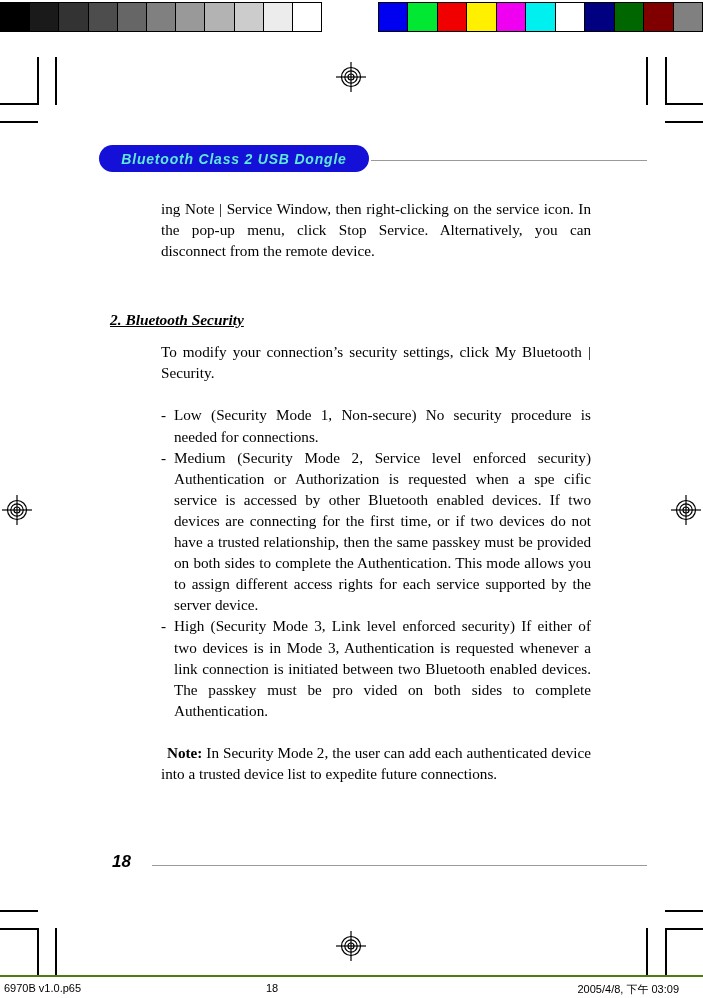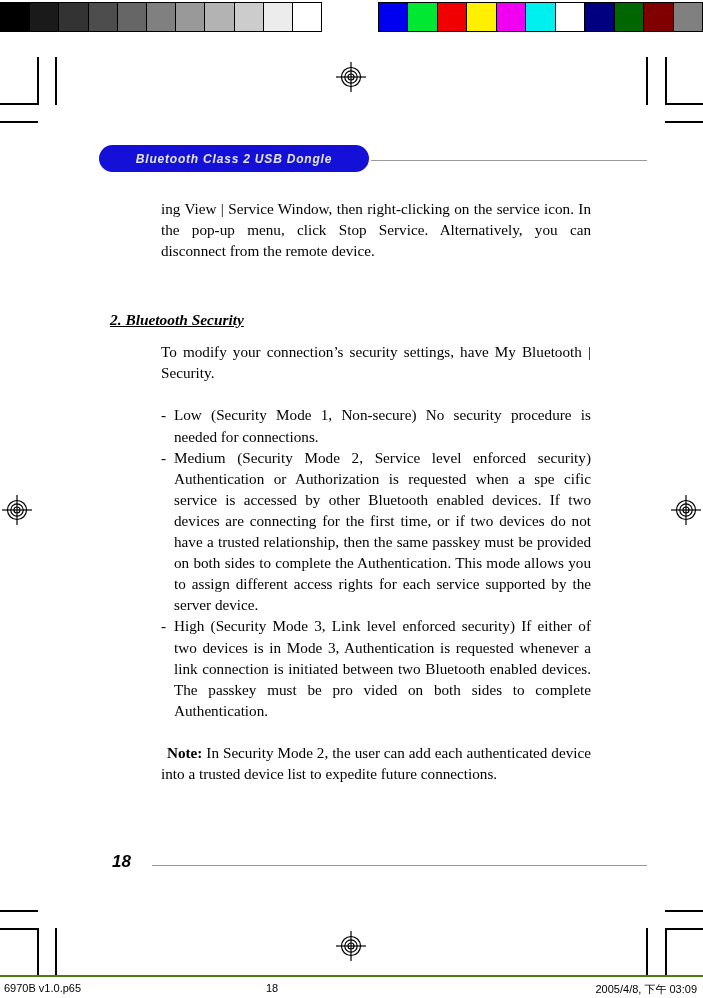--- a/index.html
+++ b/index.html
@@ -80,25 +80,25 @@
     top: 0;
     width: 270px;
     height: 27px;
     background: #1410d8;
     border-radius: 14px;
     display: flex;
     align-items: center;
     justify-content: center;
   }
   #header-pill-label {
-    color: #e5e5e5;
+    color: #5eead4;
     font-family: "Liberation Sans", "DejaVu Sans", sans-serif;
     font-weight: bold;
     font-style: italic;
-    font-size: 12px;
+    font-size: 14px;
     letter-spacing: 0.8px;
     white-space: nowrap;
   }
   #header-rule {
     position: absolute;
     left: 272px;
     top: 15px;
     width: 276px;
     height: 1px;
     background: #9a9a9a;
@@ -189,21 +189,21 @@
     width: 703px;
     height: 23px;
     border-top: 2px solid #4d7c0f;
     box-sizing: border-box;
     font-family: "Liberation Sans", "DejaVu Sans", sans-serif;
     font-size: 11px;
     color: #000;
   }
   #status-file { position: absolute; left: 4px;  top: 5px; }
   #status-page { position: absolute; left: 266px; top: 5px; }
-  #status-date { position: absolute; right: 6px; top: 5px; white-space: nowrap; }
+  #status-date { position: absolute; right: 24px; top: 5px; white-space: nowrap; }
 </style>
 </head>
 <body>
 
 <div id="calibration-strip">
   <div class="bar-group" id="grayscale-bar">
       <div class="swatch" style="background: rgb(0, 0, 0);"></div>
       <div class="swatch" style="background: rgb(26, 26, 26);"></div>
       <div class="swatch" style="background: rgb(51, 51, 51);"></div>
       <div class="swatch" style="background: rgb(77, 77, 77);"></div>
@@ -293,26 +293,26 @@
     <div id="header-pill">
       <span id="header-pill-label">Bluetooth Class 2 USB Dongle</span>
     </div>
     <div id="header-rule"></div>
   </div>
 
   <div id="section-heading">2. Bluetooth Security</div>
 
   <div id="body-column">
 
-    <p class="para">ing View | Service Window, then right-clicking on the service icon. In the pop-up menu, click Stop Service. Alternatively, you can disconnect from the remote device.</p>
+    <p class="para">ing Note | Service Window, then right-clicking on the service icon. In the pop-up menu, click Stop Service. Alternatively, you can disconnect from the remote device.</p>
 
     <div class="gap-lg"></div>
     <div class="gap-md"></div>
 
-    <p class="para">To modify your connection’s security settings, have My Bluetooth | Security.</p>
+    <p class="para">To modify your connection’s security settings, click My Bluetooth | Security.</p>
 
     <div class="gap-sm"></div>
 
 
     <ul class="level-list">
       <li>
         <span class="dash">-</span>
         <span class="tail">Low (Security Mode 1, Non-secure) No security procedure is needed for connections.</span>
       </li>
       <li>

